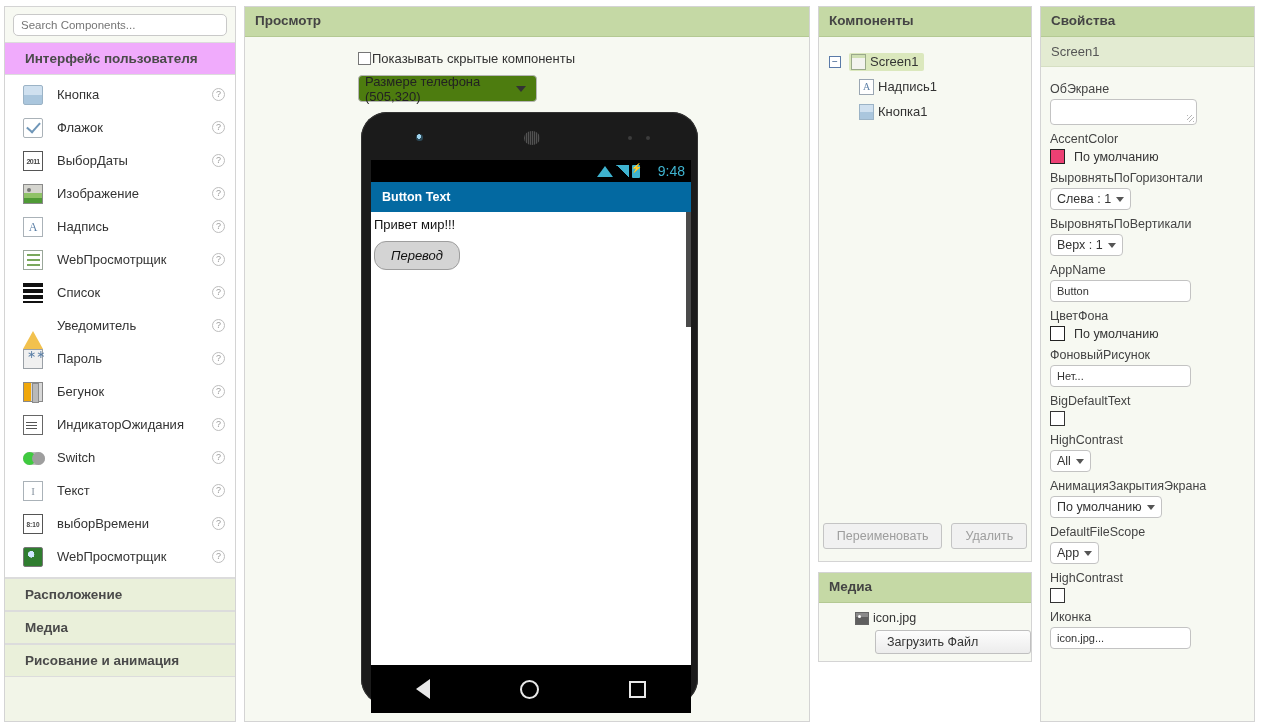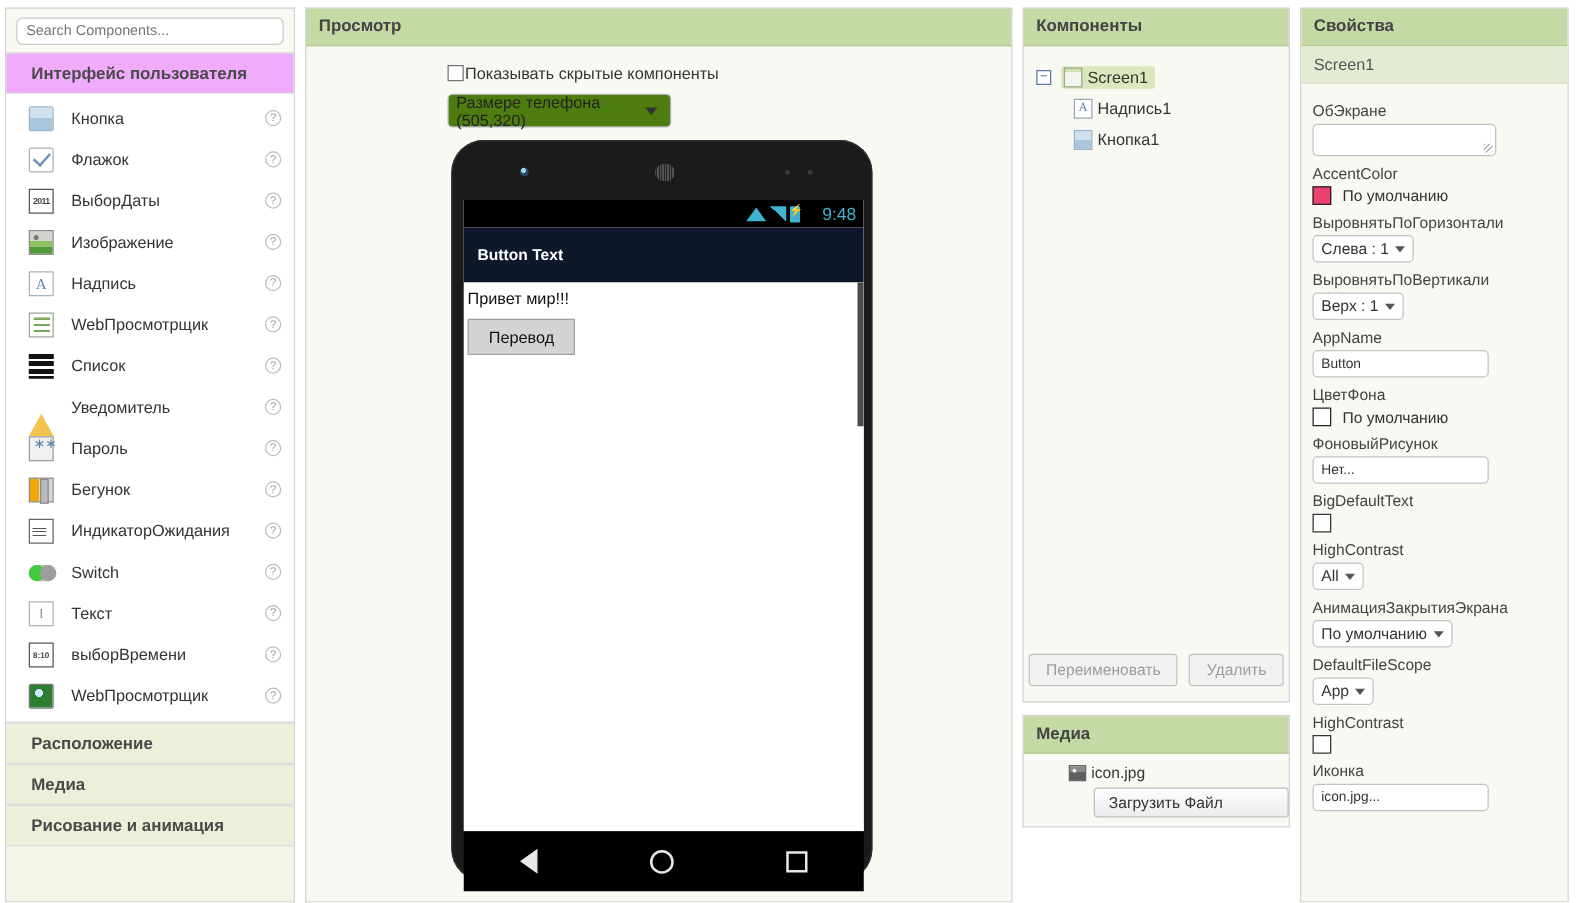--- a/index.html
+++ b/index.html
@@ -196,31 +196,32 @@
   }
   .sb-wifi { width: 0; height: 0; border-left: 8px solid transparent; border-right: 8px solid transparent;
     border-bottom: 11px solid #3fb3cf; }
   .sb-signal { width: 13px; height: 12px;
     background: linear-gradient(to top right, transparent 49.5%, #3fb3cf 50%); }
   .sb-batt { width: 8px; height: 13px; background: #3fb3cf; border-radius: 1px; position: relative; }
   .sb-batt:after { content:"⚡"; position:absolute; left:0; top:-2px; font-size:9px; color:#063; }
   .sb-time { color: #3fb3cf; font-size: 14px; margin-left: 15px; font-family: "Liberation Sans", sans-serif; }
 
   .app-titlebar {
-    height: 44px; background: #0f172a;
+    height: 30px; background: #0369a1;
     color: #fff; font-weight: bold; font-size: 12.5px;
     display: flex; align-items: center; padding-left: 11px;
   }
   .screen-canvas { background: #fff; height: 456px; position: relative; padding: 3px 0 0 0; }
   .scr-label { font-size: 13px; color: #111; padding: 2px 0 0 3px; }
   .scr-button {
     display: inline-block; margin: 9px 0 0 3px;
     background: #d4d4d4; border: 1px solid #9e9e9e;
     padding: 6px 16px; font-size: 13px; color: #111;
-    border-radius: 1px;
+    border-radius: 12px;
+    font-style: italic;
   }
   .scr-scrollbar {
     position: absolute; right: 0; top: 0;
     width: 5px; height: 115px; background: #4a4a4a;
   }
   .nav-bar {
     position: absolute; left: 10px; top: 553px;
     width: 320px; height: 48px; background: #000;
     display: flex; align-items: center; justify-content: space-around;
   }

